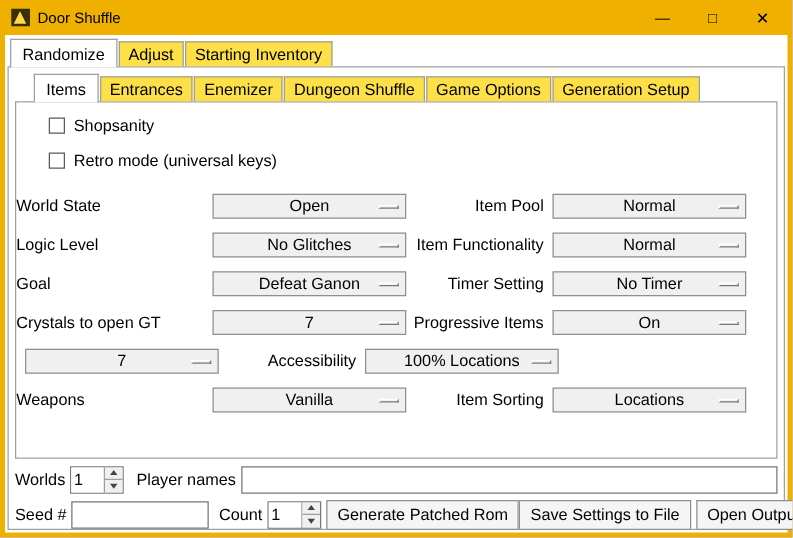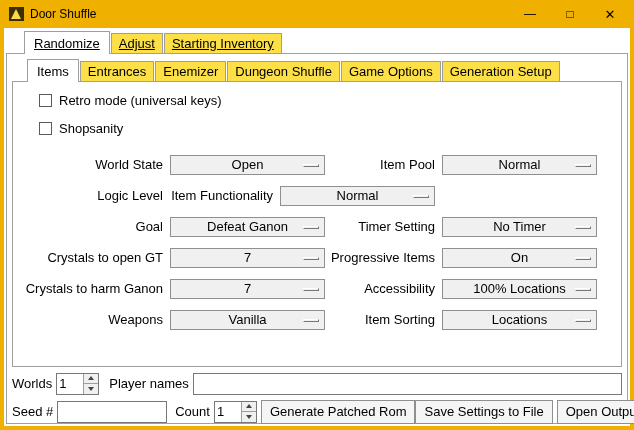--- a/index.html
+++ b/index.html
@@ -16,40 +16,40 @@
   .win-controls { margin-left: auto; display: flex; height: 100%; }
   .win-btn { width: 40px; height: 100%; display: flex; align-items: center; justify-content: center;
     font-size: 12px; color: #000; cursor: default; }
   .win-btn.close { font-size: 13px; }
 
   
   .client { background: #ffffff; height: 398px; display: flex; flex-direction: column; padding-top: 3px; }
 
   
   .tabs { display: flex; align-items: flex-end; height: 23px; position: relative; z-index: 2; }
-  .tabs-outer { padding-left: 20px; text-decoration: underline; }
+  .tabs-outer { padding-left: 4px; }
   .tabs-inner { padding-left: 20px; height: 23px; }
   .tab { border: 1px solid #9e9e9e; border-bottom: none; background: #fde047;
     height: 20px; padding: 0 7px; display: flex; align-items: center; font-size: 13px; margin-right: 1px; cursor: default; }
   .tab.selected { background: #ffffff; height: 23px; padding: 0 9px; margin-bottom: -1px; position: relative; z-index: 3; }
 
   .outer-pane { flex: 1; border: 1px solid #a0a0a0; margin: 0 2px 2px 2px; background: #fff;
     display: flex; flex-direction: column; padding-top: 4px; position: relative; z-index: 1; }
   .inner-pane { margin: 0 5px; border: 1px solid #a0a0a0; height: 286px; background: #fff; overflow: hidden; }
 
   
   .cb-row { display: flex; align-items: center; margin: 12px 0 0 26px; height: 16px; cursor: default; }
   .cb-row:first-child { margin-top: 10px; }
   .checkbox { width: 13px; height: 13px; border: 1px solid #5a5a5a; background: #fff; margin-right: 7px; flex: none; }
   .cb-label { font-size: 13px; }
 
   
   .fields { margin-top: 13px; }
   .f-row { display: flex; align-items: center; height: 31px; }
-  .lbl-l { width: 150px; text-align: right; flex: none; }
+  .lbl-l { width: 150px; flex: none; }
   .lbl-r { width: 108px; text-align: right; flex: none; margin-left: 2px; }
   .dd { width: 155px; height: 20px; margin-left: 7px; flex: none; position: relative;
     background: #f0f0f0; border: 1px solid #8f8f8f;
     display: flex; align-items: center; justify-content: center; font-size: 13px; cursor: default; }
   .dd-ind { position: absolute; right: 5px; top: 8px; width: 16px; height: 3px; background: #f0f0f0;
     border-top: 1px solid #ffffff; border-left: 1px solid #ffffff;
     border-right: 1px solid #777; border-bottom: 1px solid #777; }
 
   
   .b-row { display: flex; align-items: center; margin: 5px 5px 0 5px; height: 23px; }
@@ -105,44 +105,48 @@
         <div class="tab">Enemizer</div>
         <div class="tab">Dungeon Shuffle</div>
         <div class="tab">Game Options</div>
         <div class="tab">Generation Setup</div>
       </div>
 
       <div class="inner-pane">
 
         <div class="cb-row">
           <span class="checkbox"></span>
-          <span class="cb-label">Retro mode (universal keys)</span>
+          <span class="cb-label">Shopsanity</span>
         </div>
         <div class="cb-row">
           <span class="checkbox"></span>
-          <span class="cb-label">Shopsanity</span>
+          <span class="cb-label">Retro mode (universal keys)</span>
         </div>
 
         <div class="fields">
 
           <div class="f-row">
             <span class="lbl-l">World State</span>
             <div class="dd">
               <span>Open</span>
               <span class="dd-ind"></span>
             </div>
             <span class="lbl-r">Item Pool</span>
             <div class="dd">
               <span>Normal</span>
               <span class="dd-ind"></span>
             </div>
           </div>
 
           <div class="f-row">
             <span class="lbl-l">Logic Level</span>
+            <div class="dd">
+              <span>No Glitches</span>
+              <span class="dd-ind"></span>
+            </div>
             <span class="lbl-r">Item Functionality</span>
             <div class="dd">
               <span>Normal</span>
               <span class="dd-ind"></span>
             </div>
           </div>
 
           <div class="f-row">
             <span class="lbl-l">Goal</span>
             <div class="dd">
@@ -163,21 +167,20 @@
               <span class="dd-ind"></span>
             </div>
             <span class="lbl-r">Progressive Items</span>
             <div class="dd">
               <span>On</span>
               <span class="dd-ind"></span>
             </div>
           </div>
 
           <div class="f-row">
-            <span class="lbl-l">Crystals to harm Ganon</span>
             <div class="dd">
               <span>7</span>
               <span class="dd-ind"></span>
             </div>
             <span class="lbl-r">Accessibility</span>
             <div class="dd">
               <span>100% Locations</span>
               <span class="dd-ind"></span>
             </div>
           </div>

